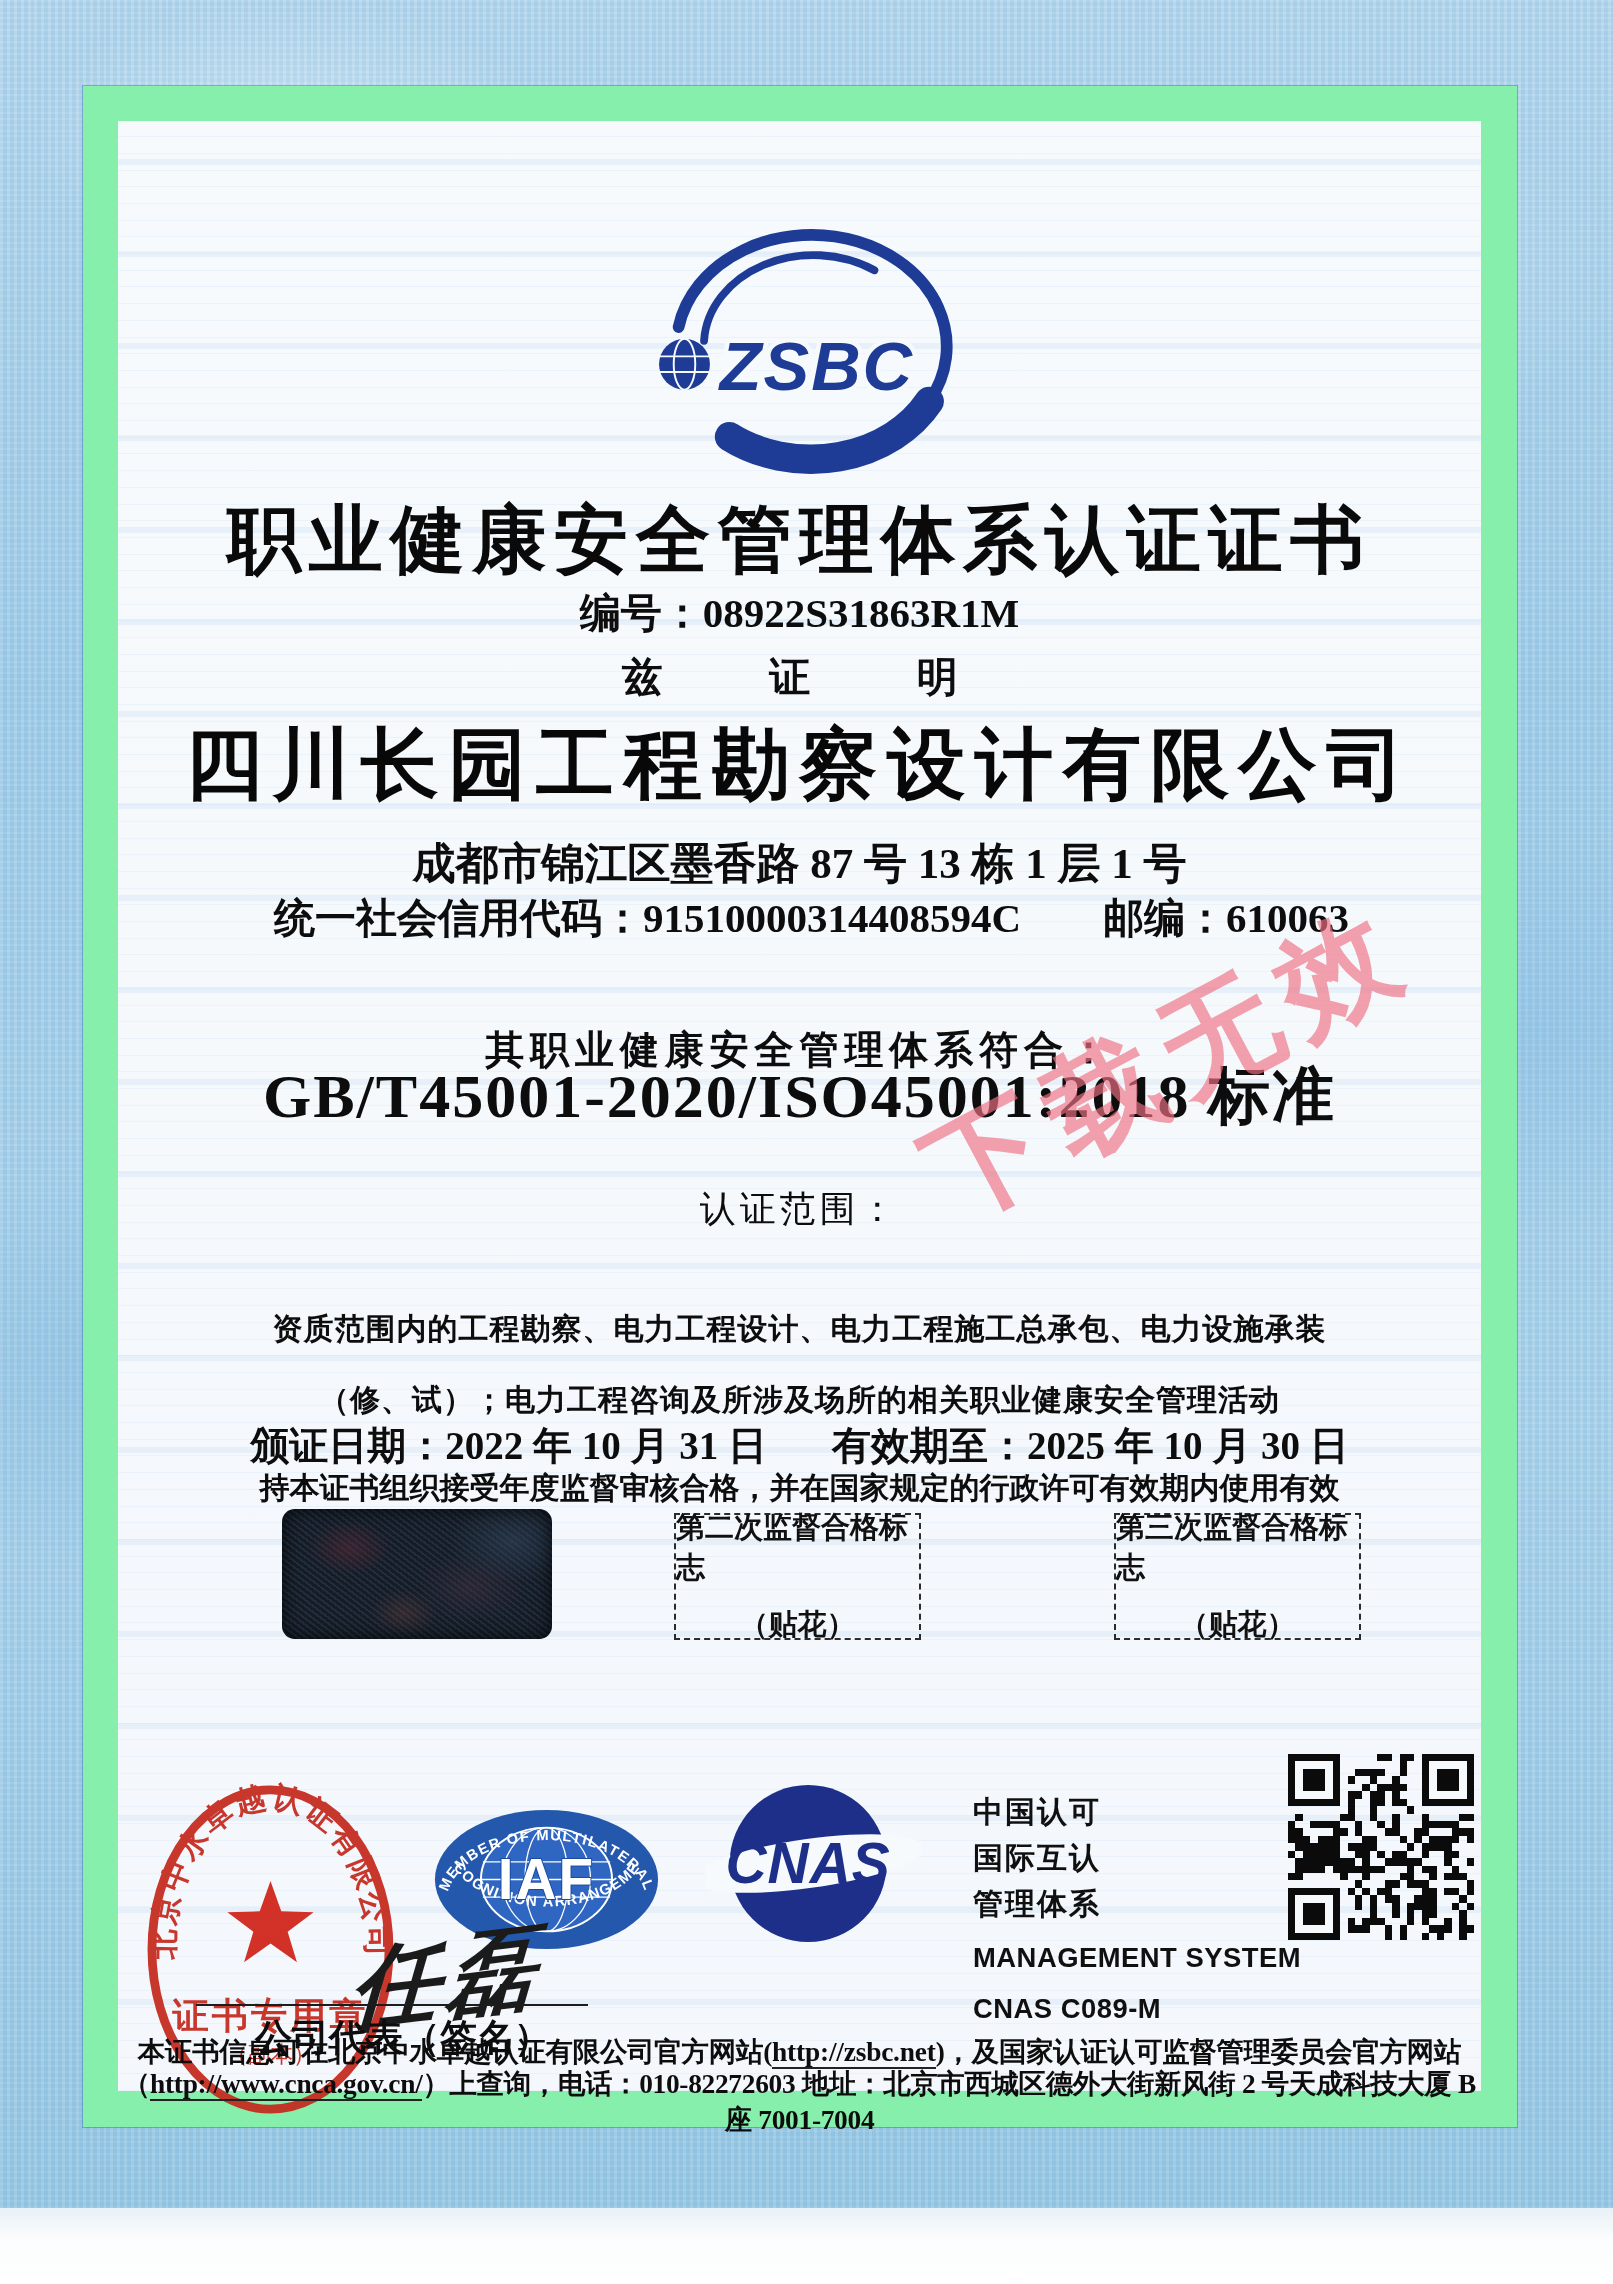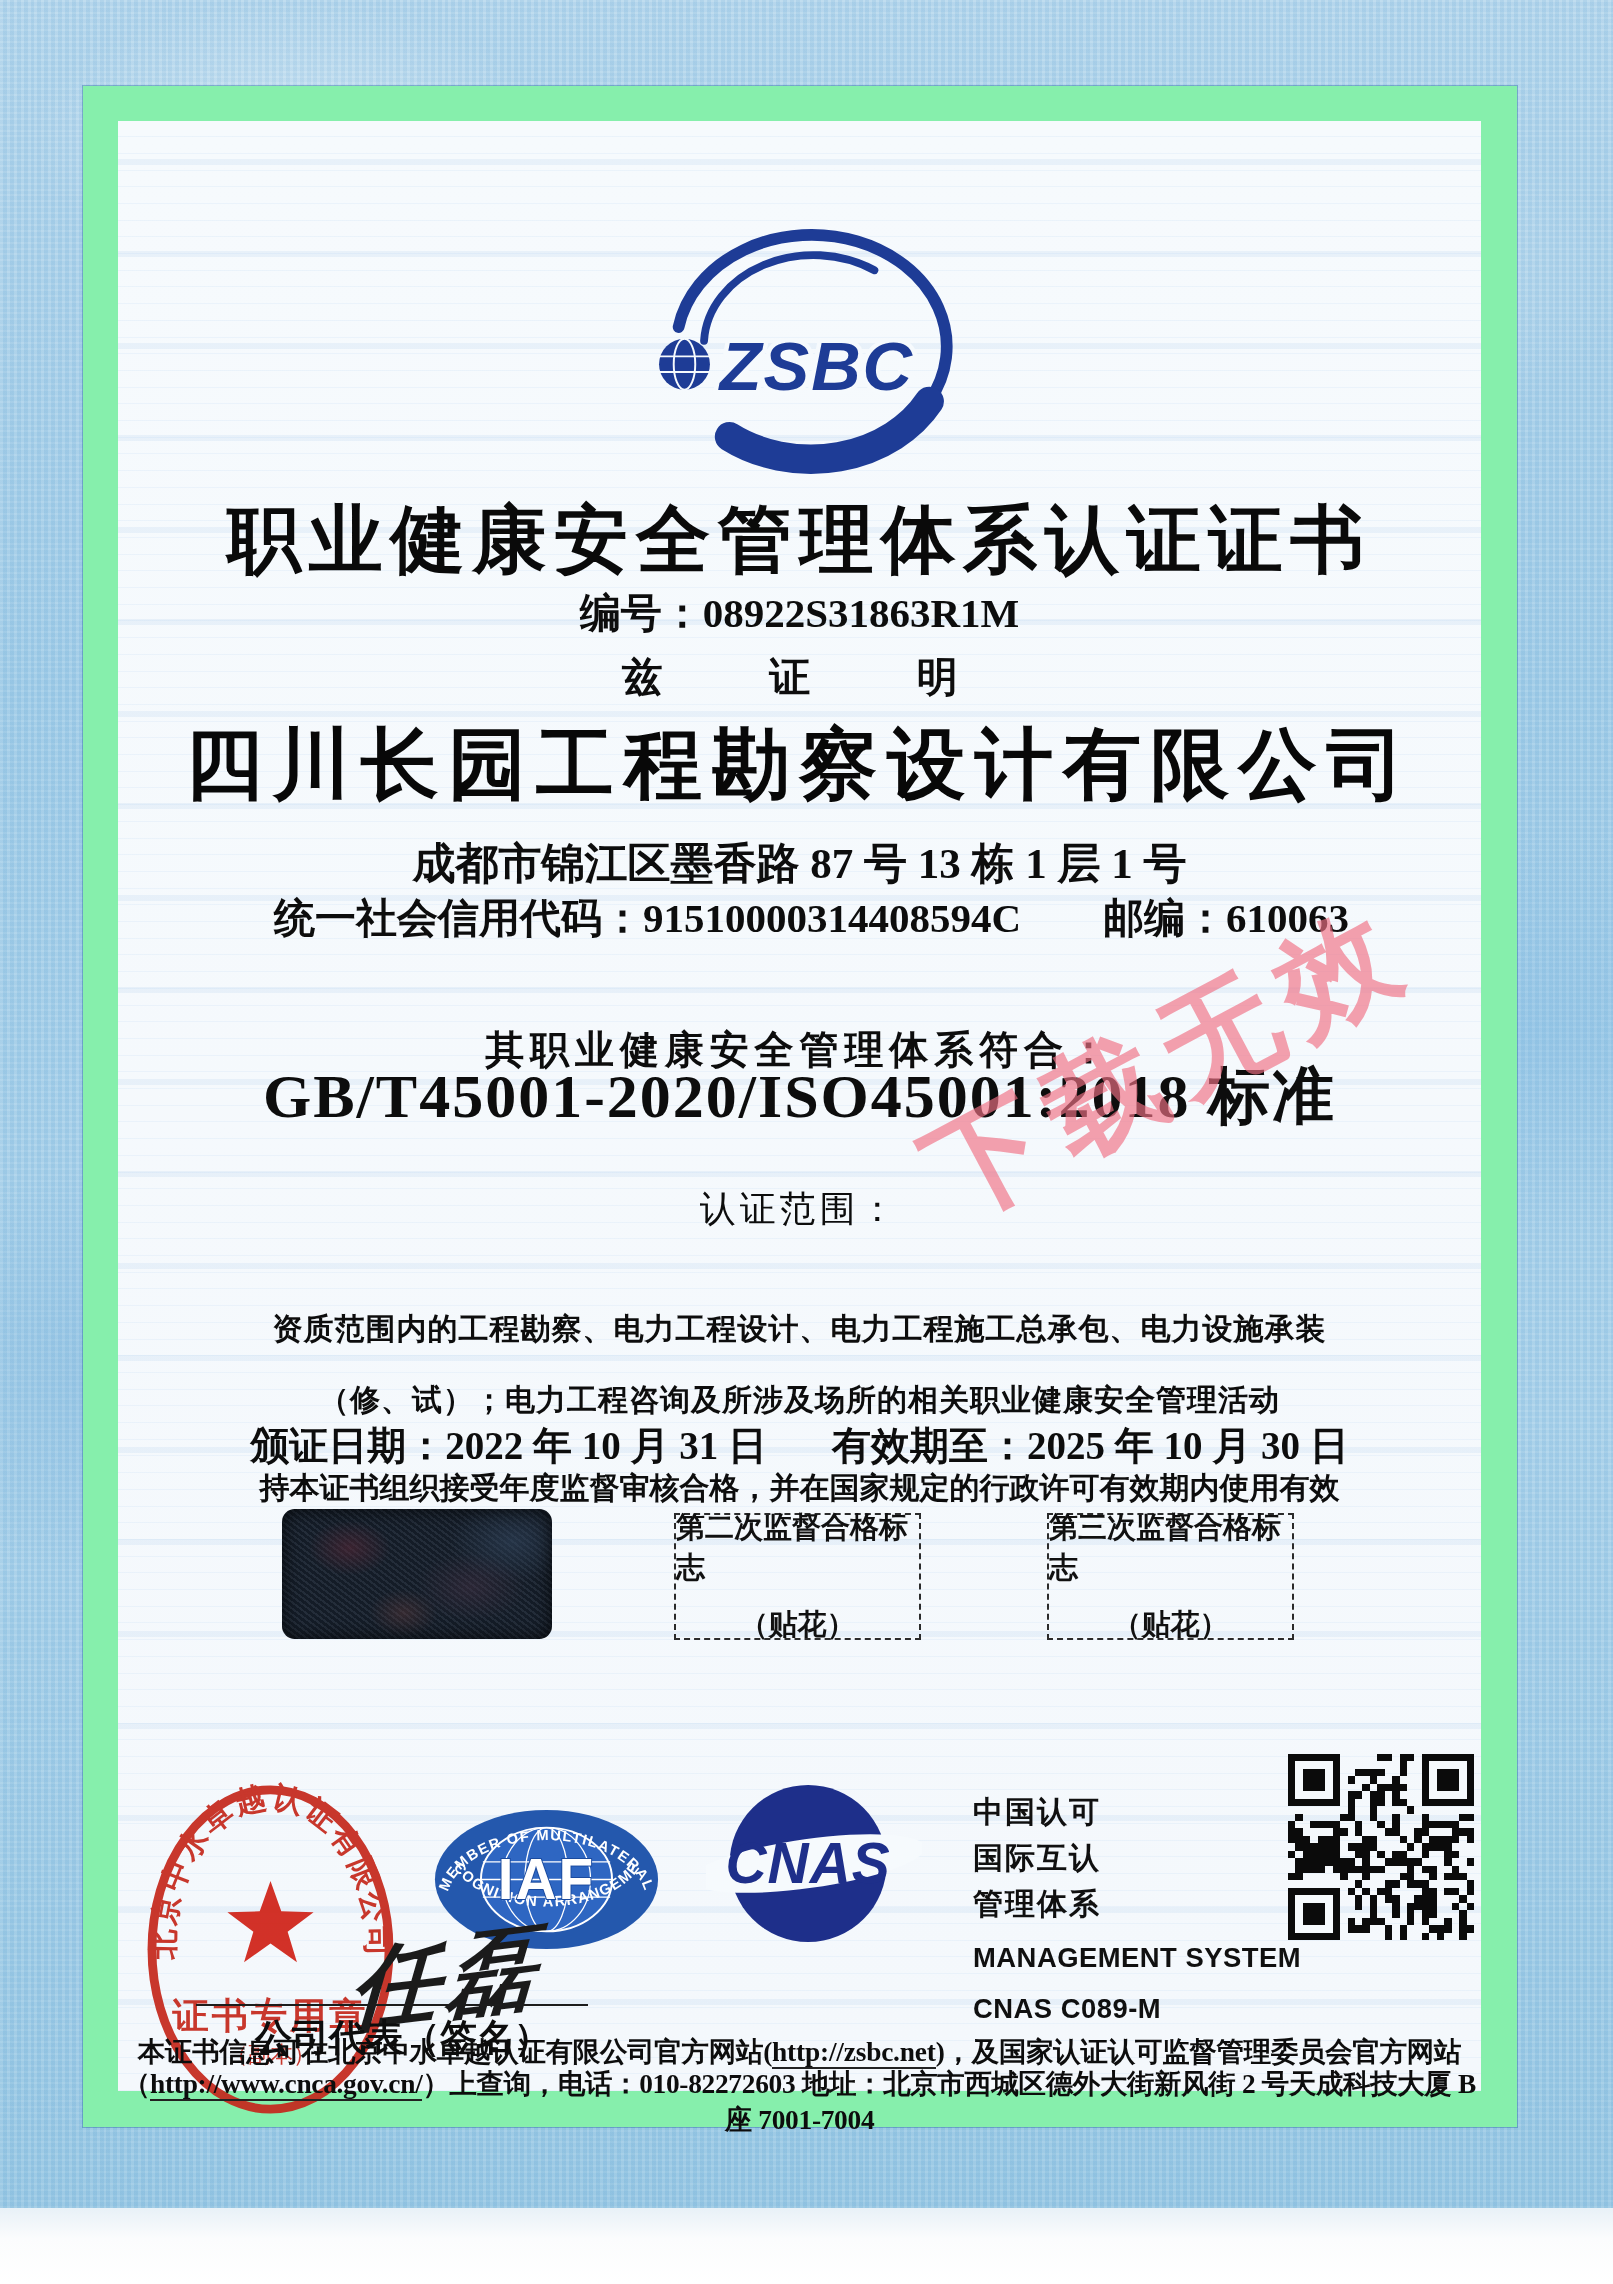--- a/index.html
+++ b/index.html
@@ -65,21 +65,21 @@
       repeating-linear-gradient(37deg, rgba(255,255,255,.05) 0 2px, rgba(0,0,0,.18) 2px 4.9px),
       #18222f;
     box-shadow:inset 0 0 17.6px rgba(0,0,0,.8);
   }
   .sticker-box{
     position:absolute;top:1392px;width:243px;height:123px;border:2px dashed #2b2b2b;
     display:flex;flex-direction:column;align-items:center;justify-content:center;gap:17px;
     font-size:29px;font-weight:bold;color:#111;background:transparent;
   }
   .sticker-box.second{left:556px;}
-  .sticker-box.third{left:929px;}
+  .sticker-box.third{left:996px;}
   
   .watermark{
     position:absolute;left:727px;top:863px;width:647px;text-align:center;
     font-family:"Liberation Sans","DejaVu Sans",sans-serif;font-weight:bold;
     font-size:116px;letter-spacing:15.7px;color:rgba(240,112,132,.66);
     transform:rotate(-28deg);pointer-events:none;
   }
   
   .seal{position:absolute;left:23.5px;top:1660px;width:257px;height:337px;opacity:.93;}
   .iaf{position:absolute;left:314px;top:1686px;width:229px;height:145px;}

